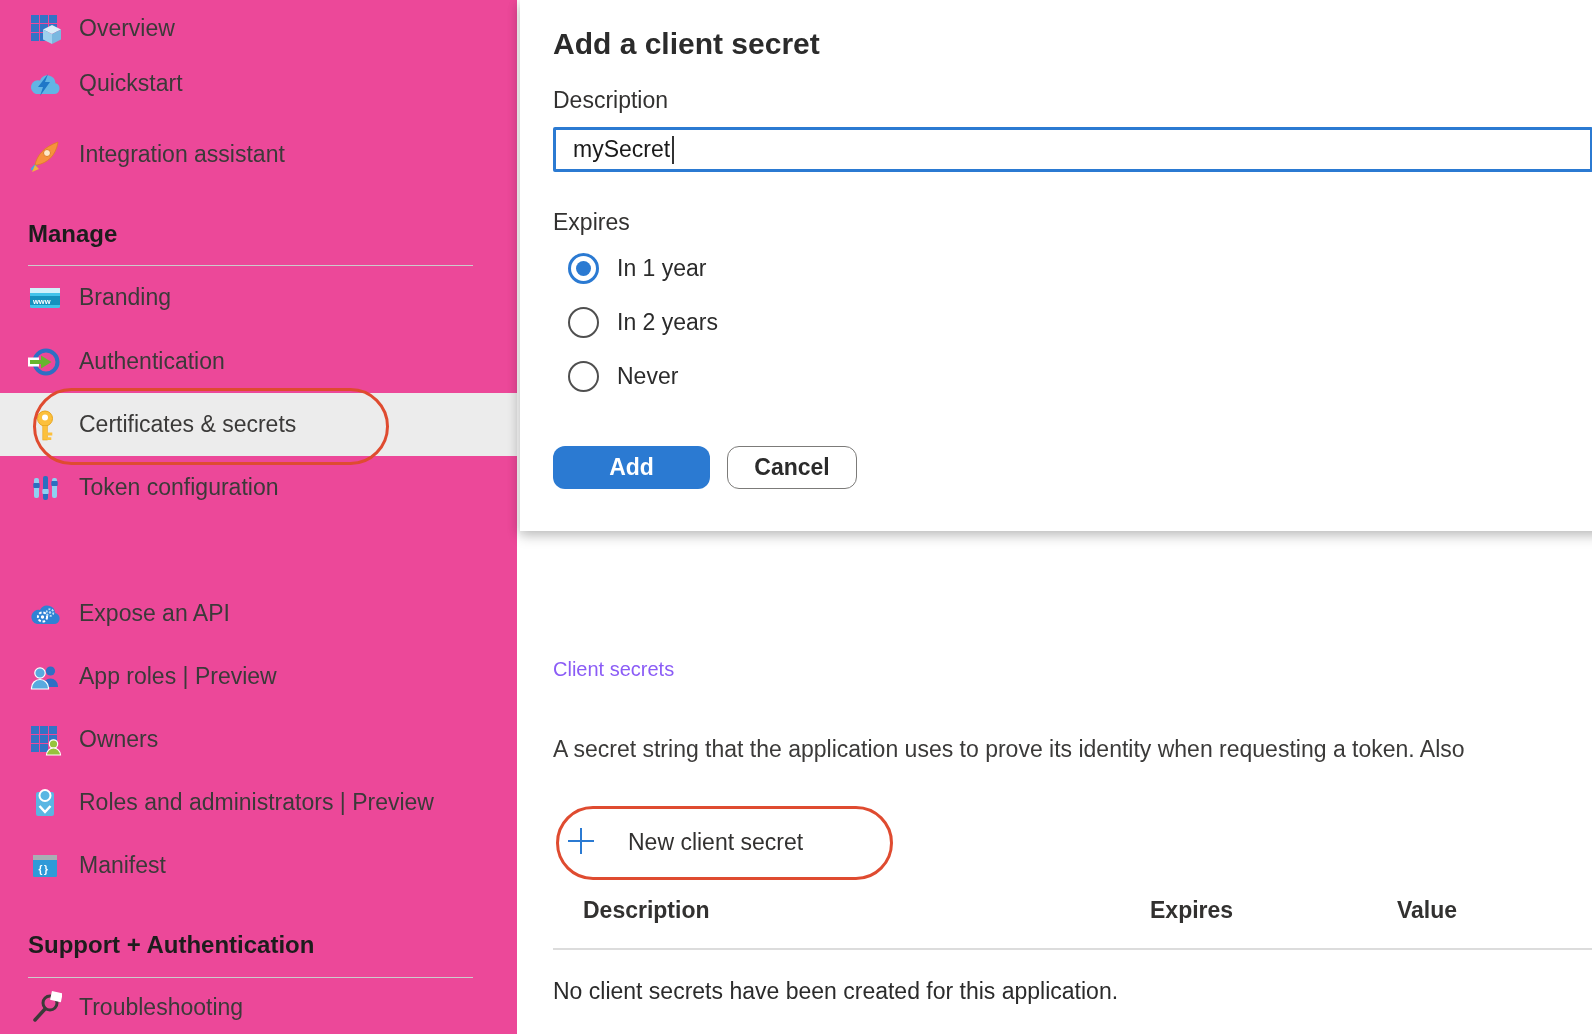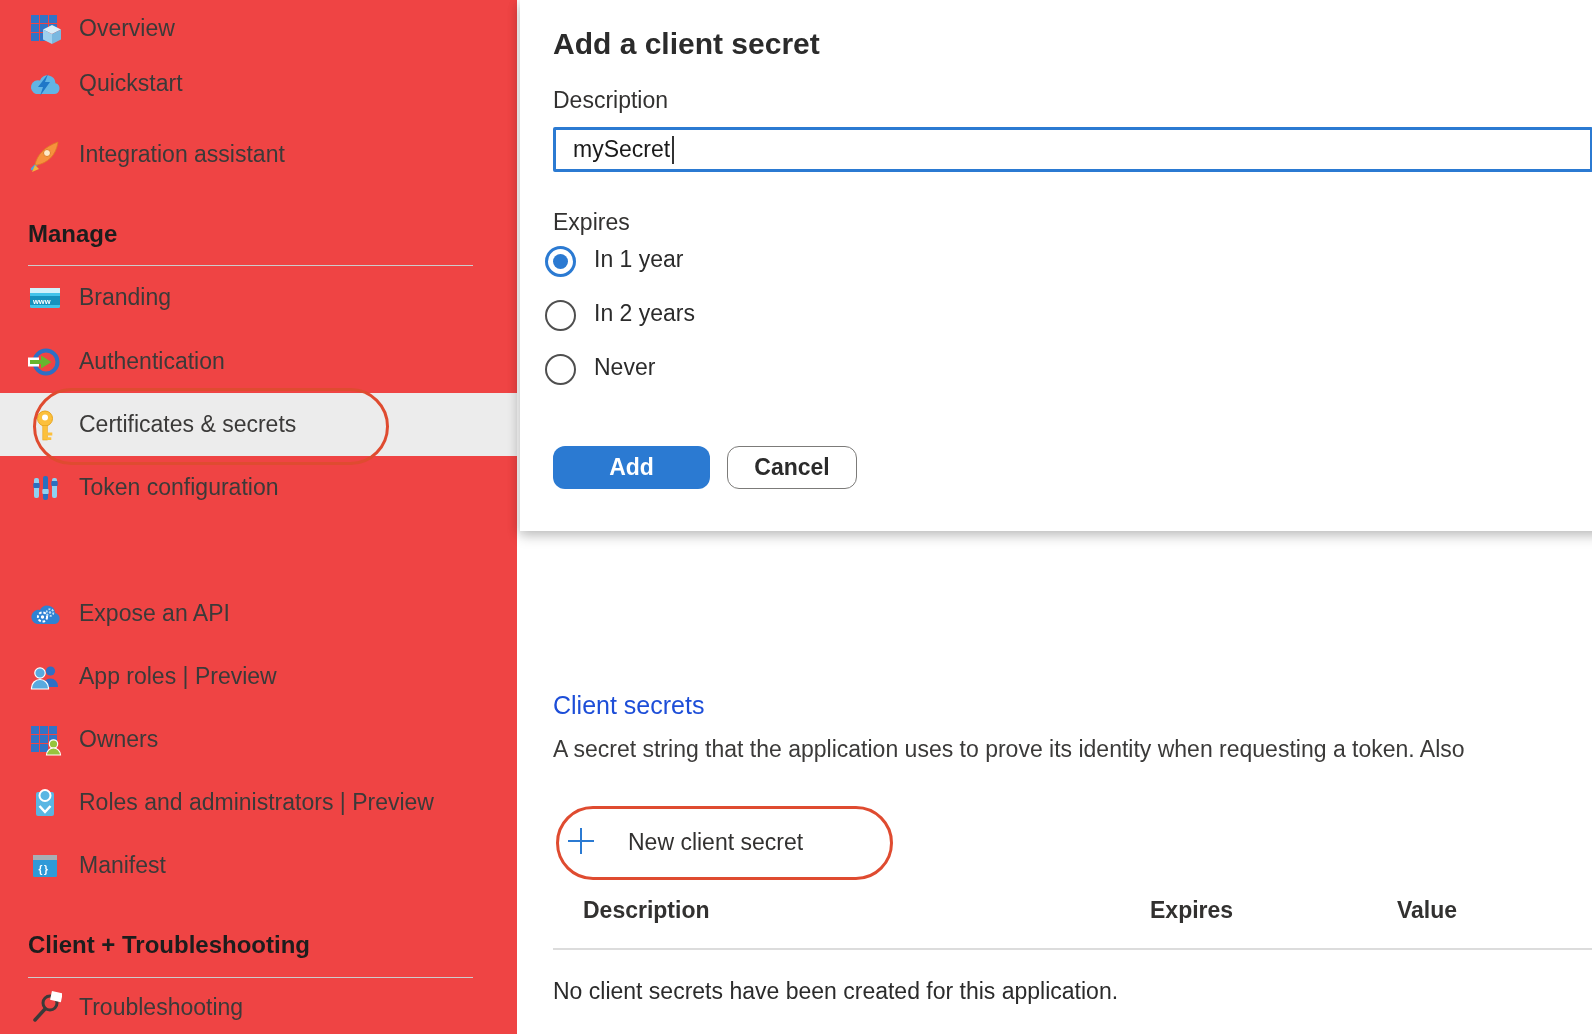--- a/index.html
+++ b/index.html
@@ -1,21 +1,21 @@
 <!DOCTYPE html>
 <html><head>
 <meta charset="utf-8">
 <style>
   * { margin:0; padding:0; box-sizing:border-box; }
   html,body { width:1592px; height:1034px; overflow:hidden; background:#fff;
     font-family:"Liberation Sans","DejaVu Sans",sans-serif; color:#323130; }
   .stage { position:relative; width:1592px; height:1034px; overflow:hidden; }
 
   
-  .sidebar { position:absolute; left:0; top:0; width:517px; height:1034px; background:#ef4444; }
+  .sidebar { position:absolute; left:0; top:0; width:517px; height:1034px; background:#ec4899; }
   .nav-item { position:absolute; left:0; width:517px; height:63px; display:flex;
     align-items:center; padding-left:28px; cursor:pointer; }
   .nav-item.active { background:#ececec; }
   .nav-icon { width:34px; height:34px; flex:0 0 34px; display:flex; align-items:center; justify-content:center; }
   .nav-label { margin-left:17px; font-size:23px; color:#3b3a39; white-space:nowrap; }
   .nav-header { position:absolute; left:28px; height:36px; font-size:24px; font-weight:700;
     color:#1d1d1d; display:flex; align-items:center; white-space:nowrap; }
   .nav-divider { position:absolute; left:28px; width:445px; height:1px; background:#ccc; }
 
   .annotation-oval { position:absolute; border:3.5px solid #df4b30; border-radius:40px;
@@ -24,35 +24,35 @@
   
   .dialog { position:absolute; left:520px; top:0; width:1100px; height:531px; background:#fff;
     box-shadow:0 5px 12px rgba(0,0,0,.22), -4px 2px 10px rgba(0,0,0,.07); }
   .dialog-title { position:absolute; left:33px; top:27px; font-size:30px; font-weight:700; color:#2b2b2b; }
   .field-label { position:absolute; left:33px; font-size:23px; color:#323130; }
   .textbox { position:absolute; left:33px; top:127px; width:1040px; height:45px;
     border:3px solid #2b7ad2; border-radius:2px; background:#fff; display:flex;
     align-items:center; padding-left:17px; font-size:23px; color:#1a1a1a; cursor:text; }
   .caret { display:inline-block; width:2px; height:28px; background:#333; margin-left:2px; }
 
-  .radio-row { position:absolute; left:25px; height:44px; display:flex; cursor:pointer; }
+  .radio-row { position:absolute; left:48px; height:44px; display:flex; align-items:center; cursor:pointer; }
   .radio-circle { width:31px; height:31px; border-radius:50%; border:2.5px solid #4f4f4f;
     display:flex; align-items:center; justify-content:center; background:#fff; }
   .radio-row.selected .radio-circle { border-color:#2b7ad2; border-width:3px; }
   .radio-dot { width:15px; height:15px; border-radius:50%; background:transparent; }
   .radio-row.selected .radio-dot { background:#2b7ad2; }
   .radio-label { margin-left:18px; font-size:23px; color:#2b2b2b; }
 
   .btn { position:absolute; top:446px; height:43px; font-size:23px; font-weight:700;
     border-radius:12px; display:flex; align-items:center; justify-content:center; cursor:pointer; }
   .btn-primary { left:33px; width:157px; background:#2b7ad2; color:#fff; border:none; }
   .btn-secondary { left:207px; width:130px; background:#fff; color:#2b2b2b; border:1.5px solid #7c7b79; }
 
   
-  .cs-title { position:absolute; left:553px; top:658px; font-size:25px; font-weight:400; color:#1d4ed8;margin-top:33px; }
+  .cs-title { position:absolute; left:553px; top:658px; font-size:20px; font-weight:400; color:#8b5cf6; }
   .cs-desc { position:absolute; left:553px; top:736px; width:1039px; font-size:23px; color:#3b3a39;
     white-space:nowrap; overflow:hidden; }
   .new-secret-btn { position:absolute; left:566px; top:826px; display:flex; align-items:center;
     gap:32px; cursor:pointer; background:none; border:none; }
   .new-secret-label { font-size:23px; color:#323130; }
   .th { position:absolute; top:897px; font-size:23px; font-weight:700; color:#323130; }
   .table-divider { position:absolute; left:553px; top:948px; width:1039px; height:2px; background:#dcdcdc; }
   .empty-msg { position:absolute; left:553px; top:978px; font-size:23px; color:#2b2b2b; }
 </style>
 </head>
@@ -221,21 +221,21 @@
       <span class="nav-icon">
         <svg width="34" height="34" viewBox="0 0 34 34">
           <rect x="5" y="6" width="24" height="22" rx="1.5" fill="#2f9ad8"></rect>
           <rect x="5" y="6" width="24" height="5" fill="#a9aeb4"></rect>
           <text x="10.5" y="24" font-size="10" font-weight="700" fill="#fff" letter-spacing="1.5" font-family="Liberation Sans,sans-serif">{}</text>
         </svg>
       </span>
       <span class="nav-label">Manifest</span>
     </div>
 
-    <div class="nav-header" style="top:927px">Client + Troubleshooting</div>
+    <div class="nav-header" style="top:927px">Support + Authentication</div>
     <div class="nav-divider" style="top:977px"></div>
 
     <div class="nav-item" style="top:976px">
       <span class="nav-icon">
         <svg width="34" height="34" viewBox="0 0 34 34">
           <circle cx="22" cy="12" r="7" fill="none" stroke="#3b3a39" stroke-width="3"></circle>
           <rect x="23" y="1" width="11" height="9" fill="#fff" transform="rotate(12 28 5)"></rect>
           <line x1="7" y1="29" x2="17" y2="18" stroke="#3b3a39" stroke-width="3.5" stroke-linecap="round"></line>
         </svg>
       </span>

